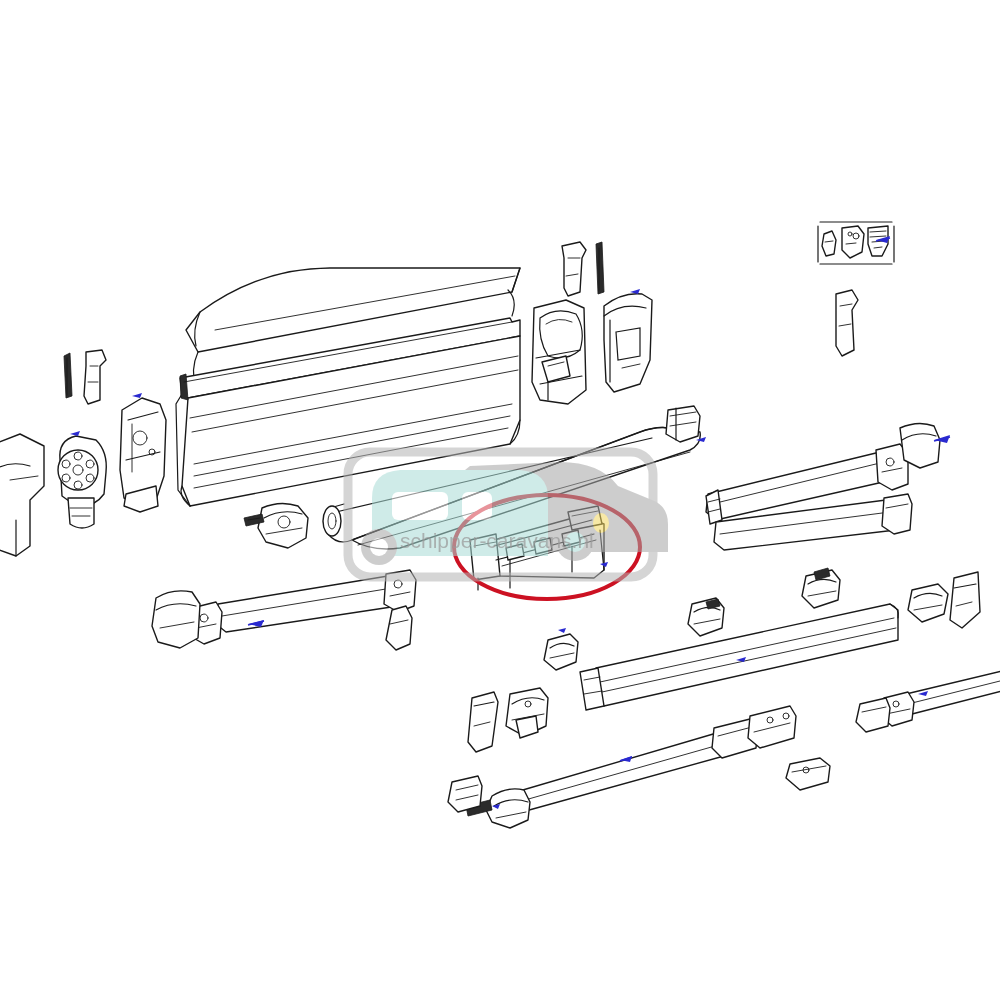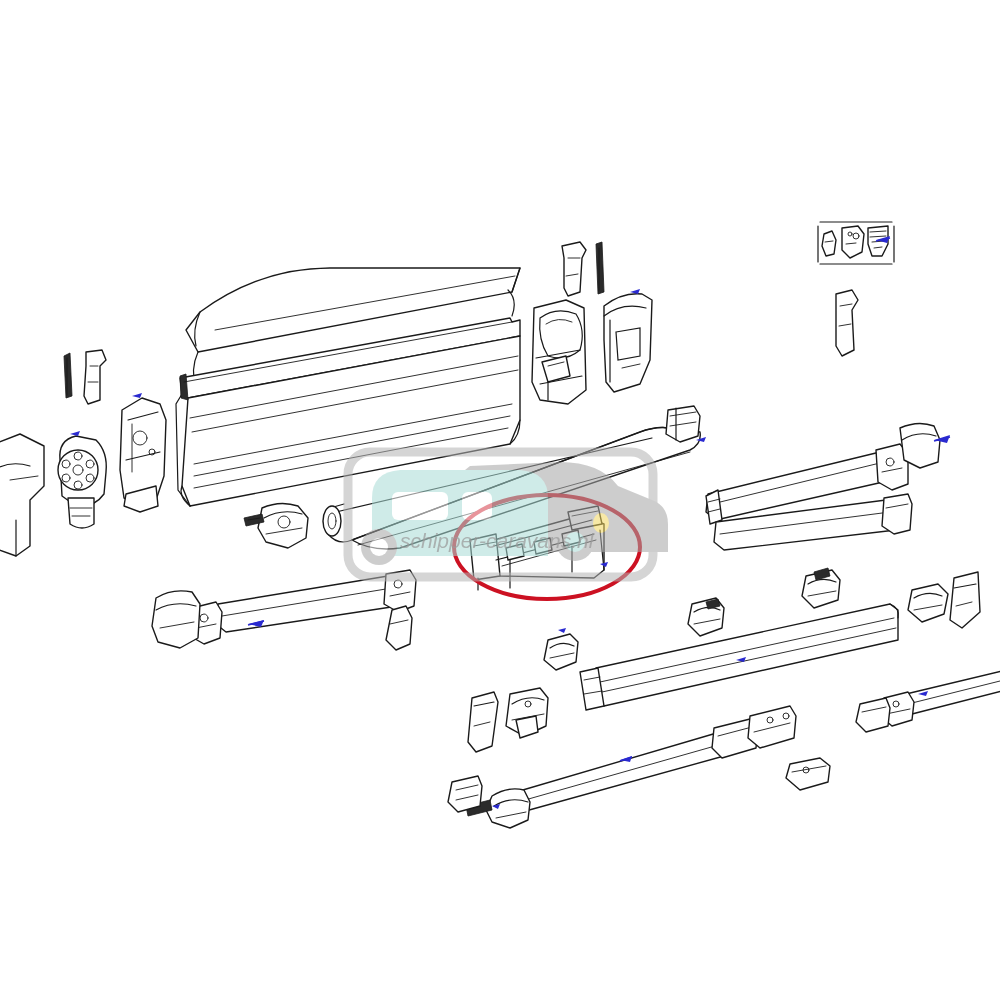--- a/index.html
+++ b/index.html
@@ -2,21 +2,21 @@
 <html><head>
 <meta charset="utf-8">
 <title>Exploded Parts Diagram</title>
 <style>
   html,body{margin:0;padding:0;background:#fff;}
   body{
     width:1000px;height:1000px;overflow:hidden;
     font-family:"Liberation Sans",sans-serif;
     position:relative;
   }
-  #stage{position:relative;width:1000px;height:1000px;background:#ffffff;font-style:italic;}
+  #stage{position:relative;width:1000px;height:1000px;background:#ffffff;}
   #stage svg{position:absolute;left:0;top:0;width:1000px;height:1000px;}
   .layer{position:absolute;left:0;top:0;width:1000px;height:1000px;}
   #watermark-layer{pointer-events:none;}
 </style>
 </head>
 <body>
 
 <div id="stage" style="background: rgb(255, 255, 255);">
 
   <svg class="layer" viewBox="0 0 1000 1000" xmlns="http://www.w3.org/2000/svg">

